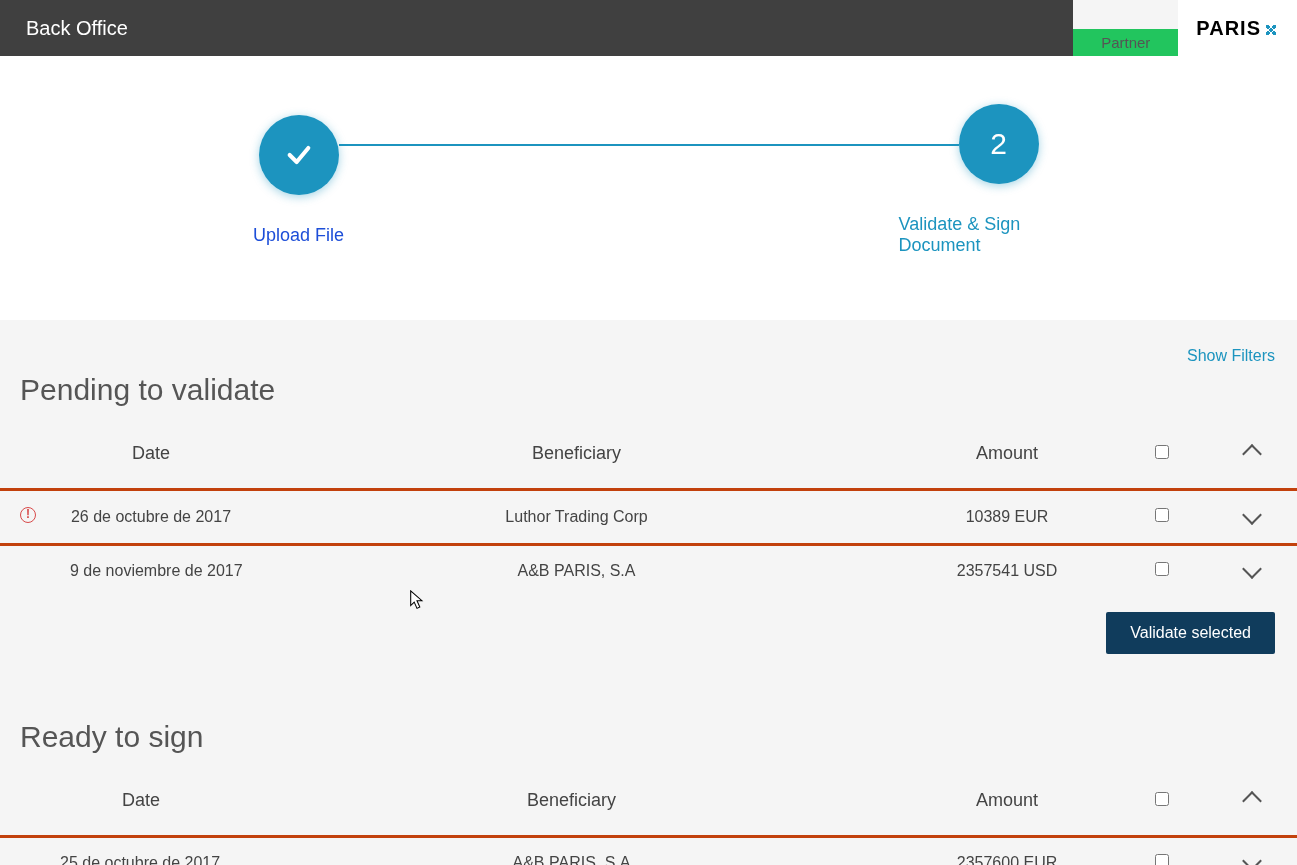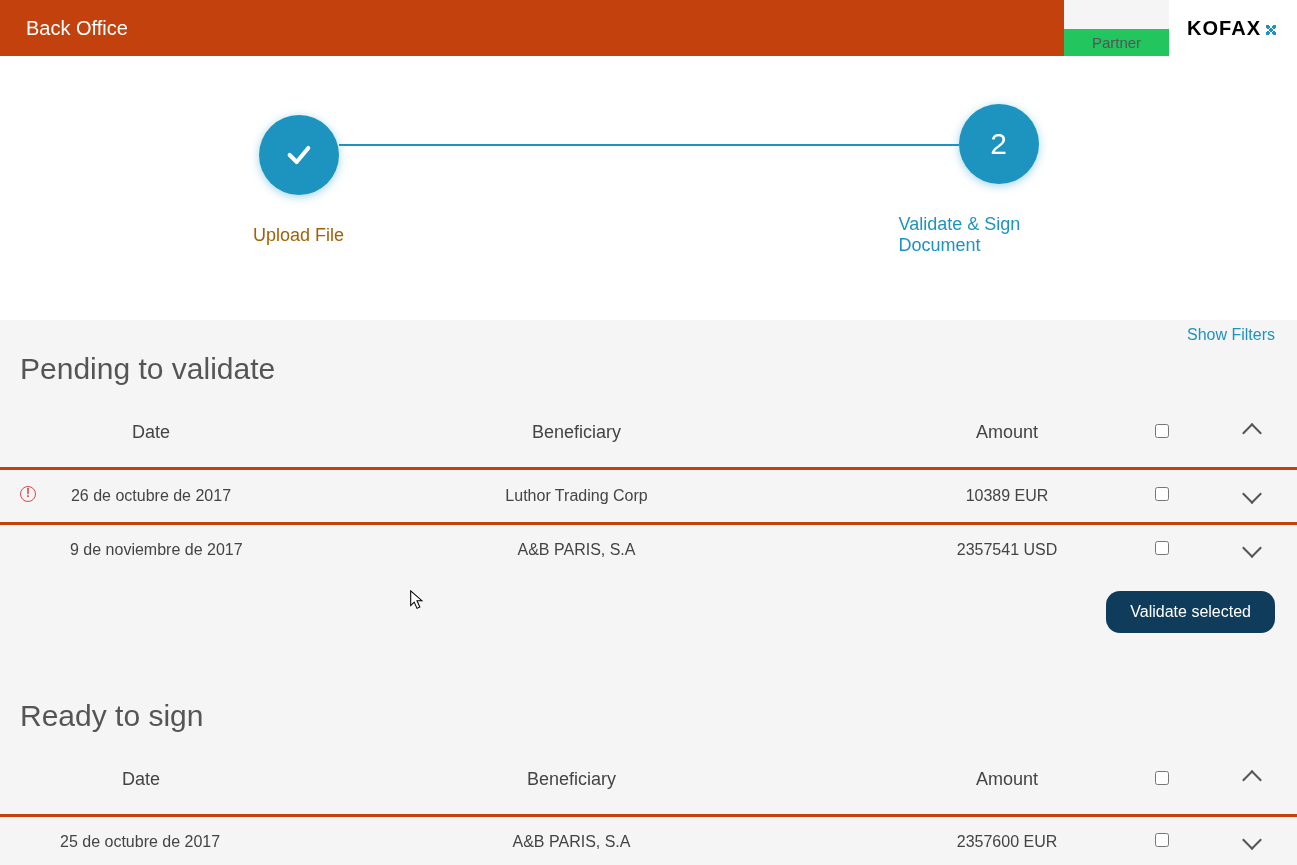--- a/index.html
+++ b/index.html
@@ -1,61 +1,61 @@
 <!DOCTYPE html>
 <html><head>
 <meta charset="utf-8">
 <style>
   * { box-sizing: border-box; margin: 0; padding: 0; }
   body { font-family: -apple-system, BlinkMacSystemFont, "Segoe UI", Arial, sans-serif; background: #f5f5f5; color: #333; font-size: 15px; }
   .page { max-width: 1297px; margin: 0 auto; background: #f5f5f5; }
   .topbar { display: flex; align-items: stretch; height: 56px; }
-  .topbar-title { flex: 1; background: #c2410c; color: #fff; font-size: 20px; font-weight: 300; padding: 0 26px; display: flex; align-items: center; }
+  .topbar-title { flex: 1; background: #404040; color: #fff; font-size: 20px; font-weight: 300; padding: 0 26px; display: flex; align-items: center; }
   .topbar-tab { background: #22c55e; color: #555; display: flex; align-items: center; padding: 0 28px; font-size: 15px; margin-top: 29px; }
   .topbar-logo { background: #fff; display: flex; align-items: center; padding: 0 18px; font-weight: 900; font-size: 20px; color: #000; letter-spacing: 1px; }
   .logo-dots { display:inline-block; width:16px; height:16px; border-radius:50%; background: radial-gradient(circle at 30% 30%, #1c94bf 2px, transparent 2px), radial-gradient(circle at 70% 30%, #1c94bf 2px, transparent 2px), radial-gradient(circle at 30% 70%, #1c94bf 2px, transparent 2px), radial-gradient(circle at 70% 70%, #1c94bf 2px, transparent 2px), radial-gradient(circle at 50% 50%, #1c94bf 2px, transparent 2px); margin-left:2px; position:relative; top:2px;}
   .stepper-panel { background: #fff; margin: 0 0 0 0; padding: 48px 40px 44px 40px; }
   .stepper { position: relative; display: flex; justify-content: space-between; align-items: center; max-width: 900px; margin: 0 auto 20px auto; }
   .step { display:flex; flex-direction:column; align-items:center; z-index:2; position:relative; flex:0 0 auto; width:200px; }
   .step-circle { width: 80px; height: 80px; border-radius: 50%; background: #1c94bf; color:#fff; display:flex; align-items:center; justify-content:center; font-size: 30px; font-weight:400; box-shadow: 0 2px 10px rgba(28,148,191,0.4); }
   .step-line { position:absolute; top:40px; left:0; right:0; height:2px; background:#1c94bf; z-index:1; margin-left:140px; margin-right:140px; }
-  .step-label { margin-top: 30px; font-size: 18px; color:#a16207; }
+  .step-label { margin-top: 30px; font-size: 18px; color:#1d4ed8; }
   .step.active .step-label { color:#1c94bf; font-weight:500; }
-  .show-filters { text-align:right; padding: 6px 22px 4px 0; color:#1c94bf; font-weight:500; font-size:16px; }
+  .show-filters { text-align:right; padding: 6px 22px 4px 0; color:#1c94bf; font-weight:500; font-size:16px;margin-top:21px; }
   .section-title { font-size: 30px; font-weight:300; color:#555; padding: 4px 0 18px 20px; }
   .tbl { width:100%; border-collapse: collapse; }
   .tbl thead th { font-size:18px; font-weight:500; color:#444; padding: 16px 10px 22px 10px; text-align:center; }
   .tbl td { padding: 16px 10px; text-align:center; font-size:16px; color:#444; border-top:3px solid #c2410c; font-weight:500; }
   .col-icon { width:36px; padding-left:20px !important; }
   .col-date { width:210px; }
   .col-ben { }
   .col-amount { width:220px; }
   .col-chk { width:90px; }
   .col-chev { width:90px; text-align:center; }
   .chev { display:inline-block; width:14px; height:14px; border-right:2px solid #555; border-bottom:2px solid #555; transform: rotate(45deg); margin-top:-6px; cursor:pointer; }
   .chev.up { transform: rotate(-135deg); margin-top:6px; }
   .alert-icon { display:inline-block; width:16px; height:16px; border:1.5px solid #d84a4a; border-radius:50%; position:relative; }
   .alert-icon::after { content:"!"; color:#d84a4a; font-size:12px; font-weight:bold; position:absolute; left:5px; top:-1px; }
   .check-svg { width:28px; height:28px; }
-  .validate-btn { float:right; background:#103c5c; color:#fff; border:none; padding:12px 24px; font-size:16px; border-radius:14px; margin: 16px 22px 22px 0; cursor:pointer; }
+  .validate-btn { float:right; background:#103c5c; color:#fff; border:none; padding:12px 24px; font-size:16px; border-radius:2px; margin: 16px 22px 22px 0; cursor:pointer; }
   .row-action { clear:both; }
   .tbl input[type=checkbox]{ width:14px; height:14px; cursor:pointer;}
   .section-ready { margin-top: 40px; }
   .cursor { position:absolute; left:410px; top:590px; width:14px; height:20px; pointer-events:none; z-index:100;}
 </style>
 </head>
 <body>
 
 <div class="page">
 
   <div class="topbar">
     <div class="topbar-title">Back Office</div>
     <div class="topbar-tab">Partner</div>
     <div class="topbar-logo">
-      <span>KOFAX</span>
+      <span>PARIS</span>
         <span class="logo-dots"></span>
     </div>
   </div>
 
   <div class="stepper-panel">
     <div class="stepper">
       <div class="step-line"></div>
       <div class="step">
         <div class="step-circle">
           <svg class="check-svg" viewBox="0 0 24 24">

